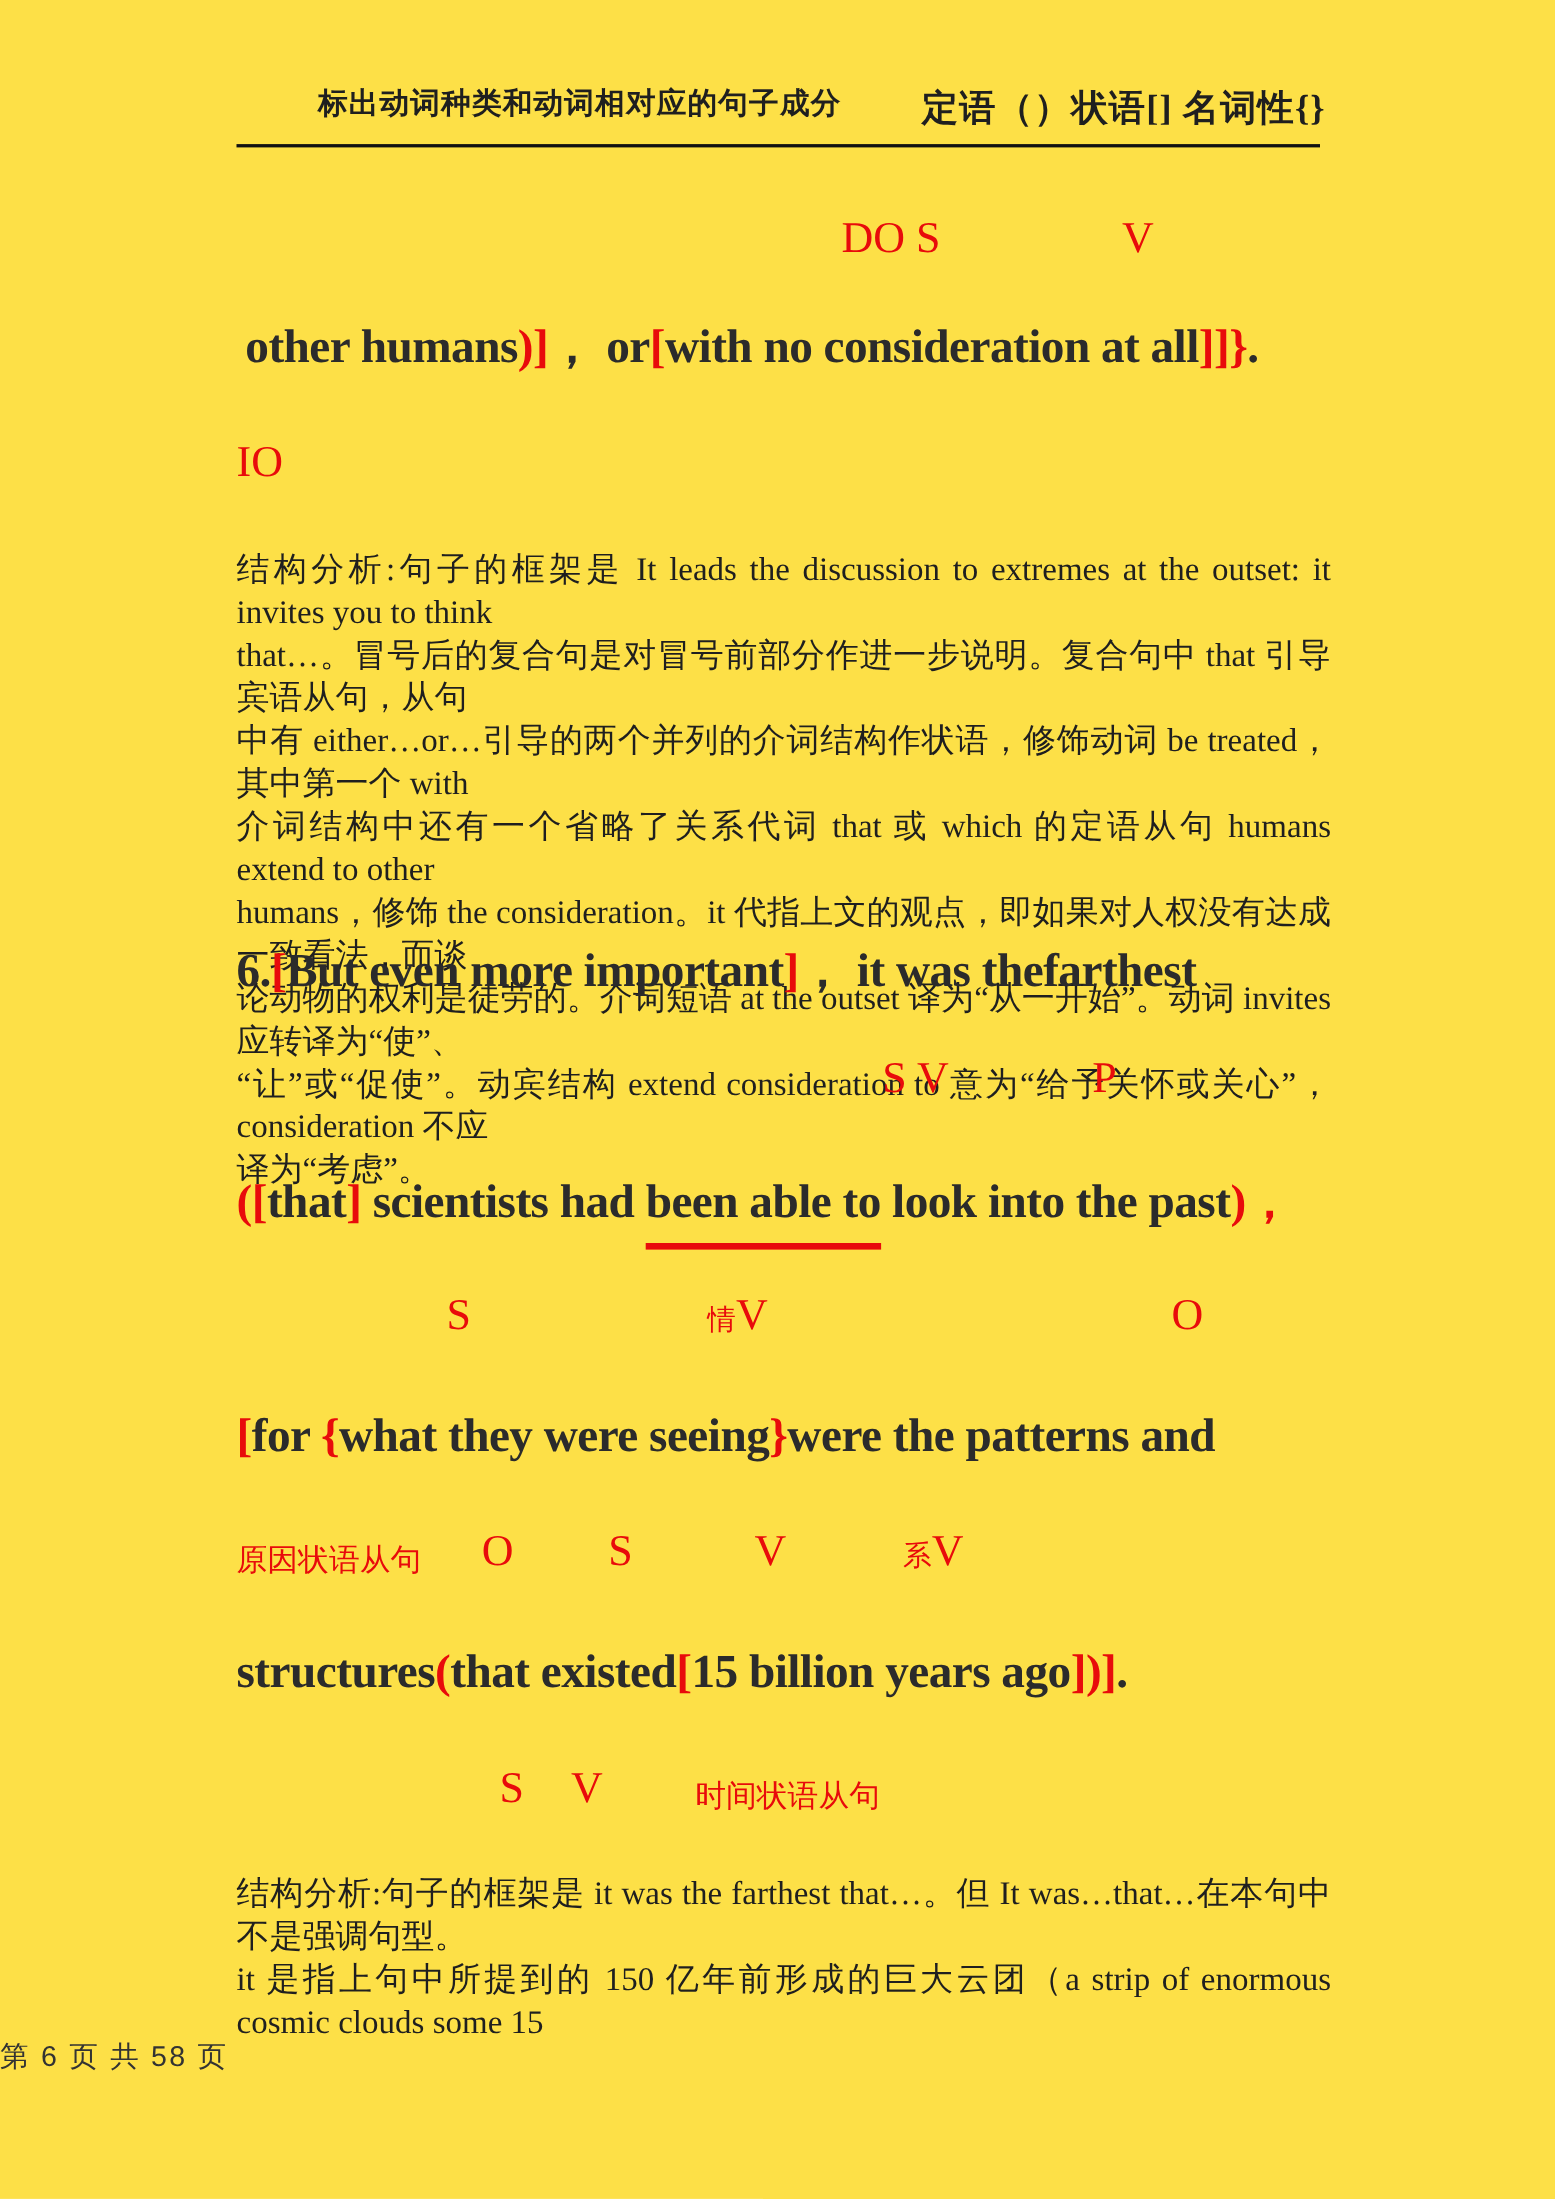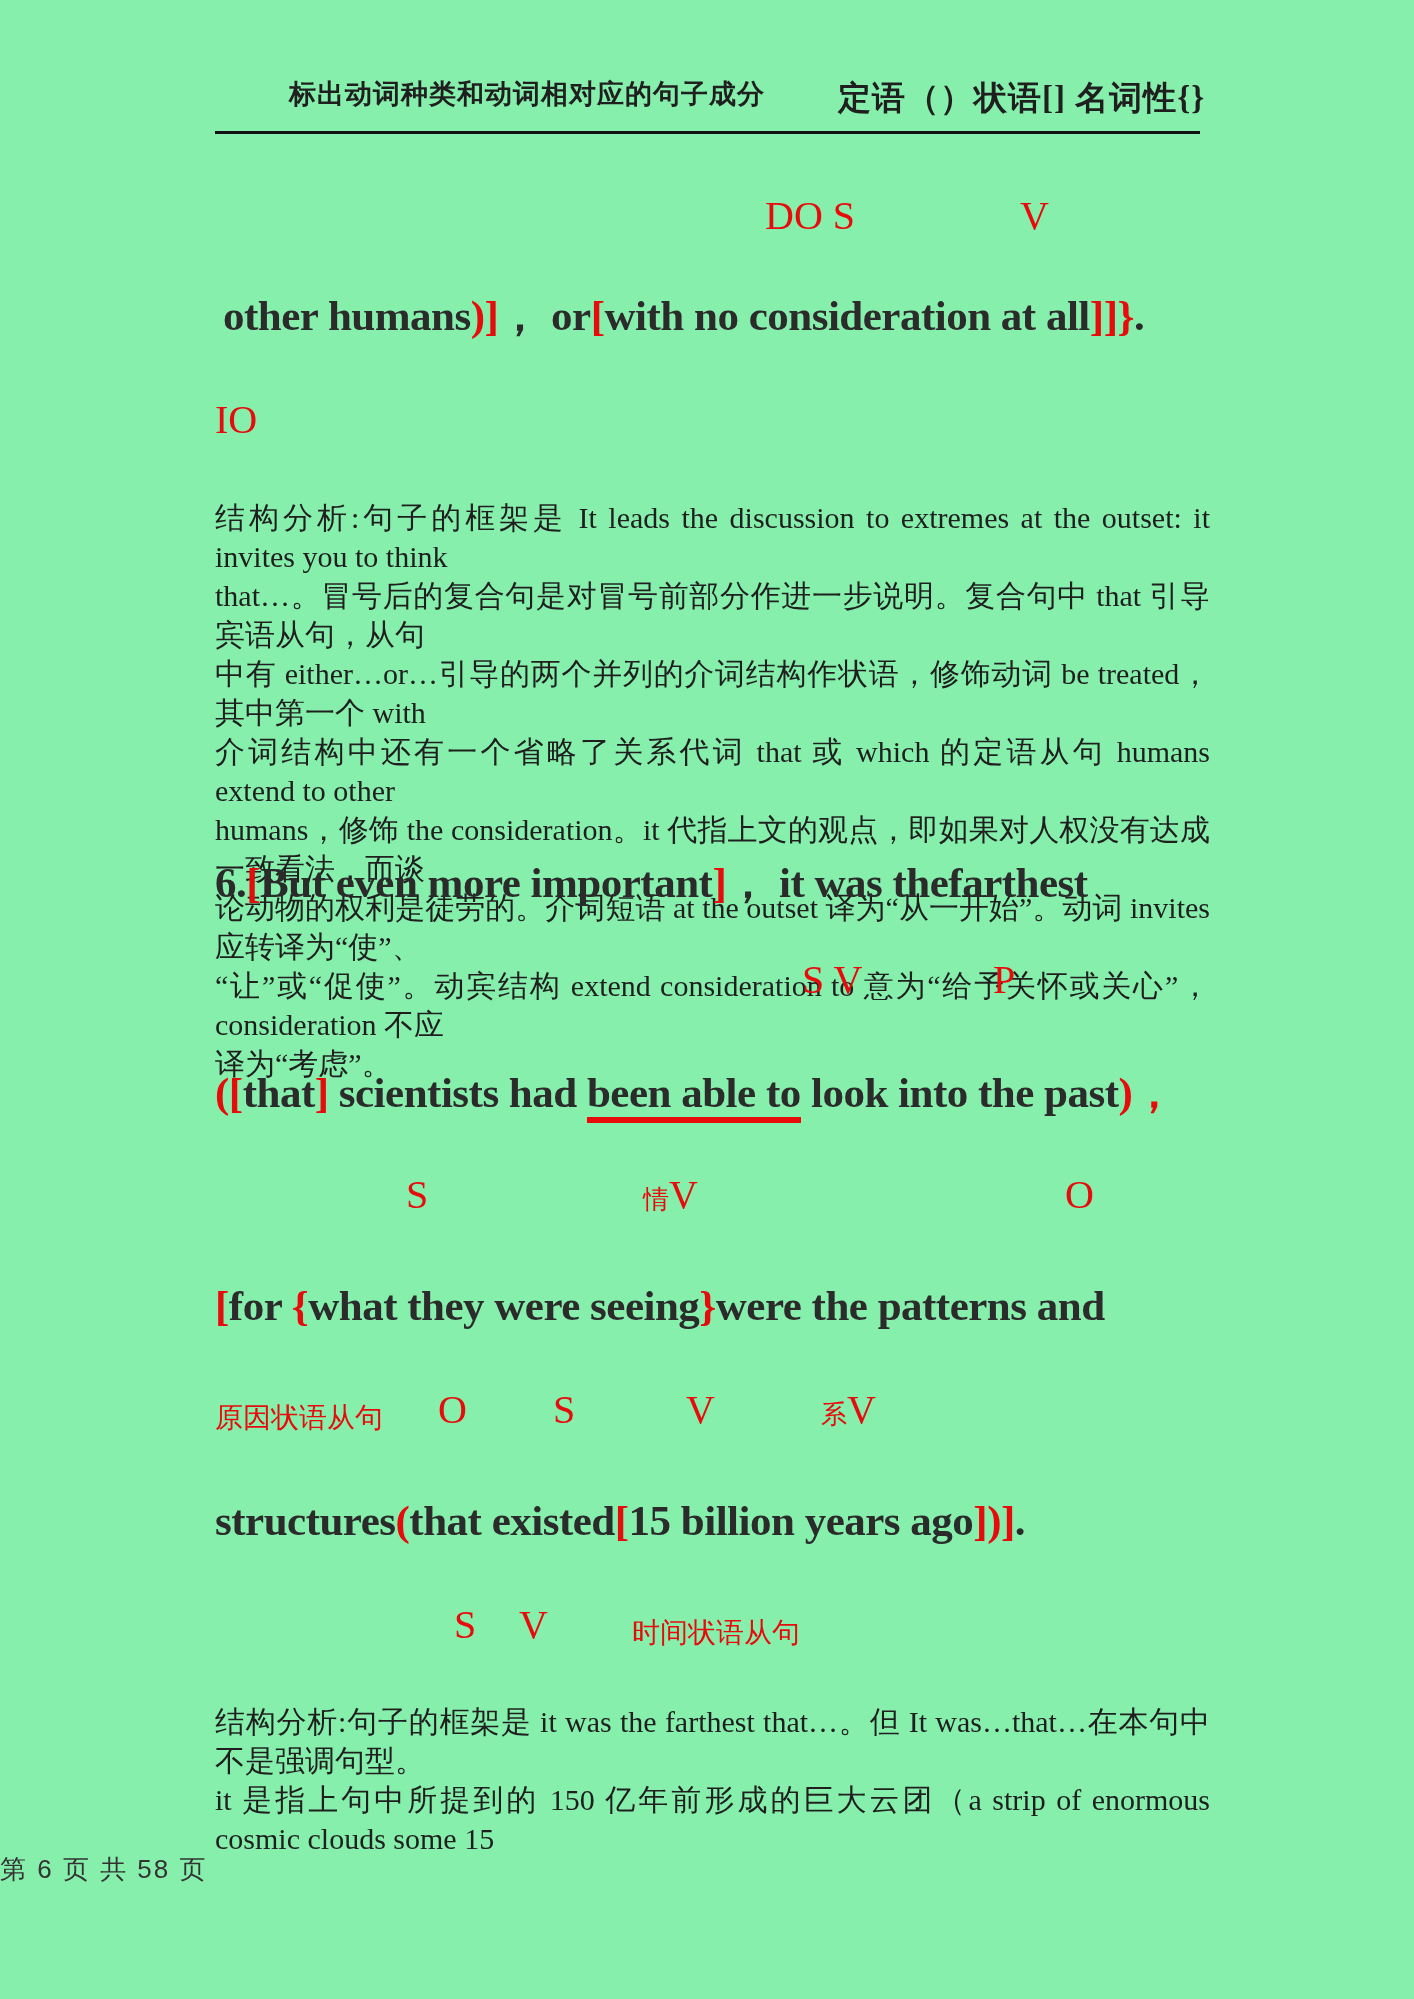--- a/index.html
+++ b/index.html
@@ -1,31 +1,31 @@
 <!DOCTYPE html>
 <html><head>
 <meta charset="utf-8">
 <style>
   :root { --red:#e80b0b; --ink:#1f1f1f; --sent:#2b2b2b; }
   html,body { margin:0; padding:0; background:#fff; }
   .page {
-    position:relative; width:1414px; height:1999px; margin:0 auto; background:#86efac;
+    position:relative; width:1414px; height:1999px; margin:0 auto; background:#fde047;
     font-family:"Liberation Serif","DejaVu Serif",serif; color:var(--ink); overflow:hidden;
   }
   .abs { position:absolute; }
   .header-left { left:289px; top:76px; font-size:27px; font-weight:bold; letter-spacing:1px; }
   .header-right { left:838px; top:76px; font-size:33px; font-weight:bold; letter-spacing:1px; }
   .rule { left:215px; top:131px; width:985px; height:0; border-top:3px solid #111; }
   .sent { font-size:43px; font-weight:bold; color:var(--sent); white-space:pre-wrap; letter-spacing:-0.5px; line-height:1.25; }
   .sent .red { color:var(--red); }
   .ann { font-size:40px; color:var(--red); white-space:pre-wrap; line-height:1.1; }
   .ann .red { color:var(--red); }
   .ann .sm, .sm { font-size:26px; }
   .annzh { font-size:28px; color:var(--red); white-space:pre-wrap;text-align:center; }
-  .u-red { border-bottom:6px solid var(--red); padding-bottom:1px; }
+  .u-red { border-bottom:6px solid var(--red); padding-bottom:14px; }
   .para { font-size:30px; line-height:39px; color:var(--ink); white-space:pre-line; text-align:justify; }
   .footer { left:0; top:1852px; width:100%; text-align:left; font-size:26px; color:#333;
             font-family:"Liberation Sans","DejaVu Sans",sans-serif; letter-spacing:2px; }
 </style>
 </head>
 <body>
 
 <div class="page">
 
   <div class="abs header-left">标出动词种类和动词相对应的句子成分</div>

